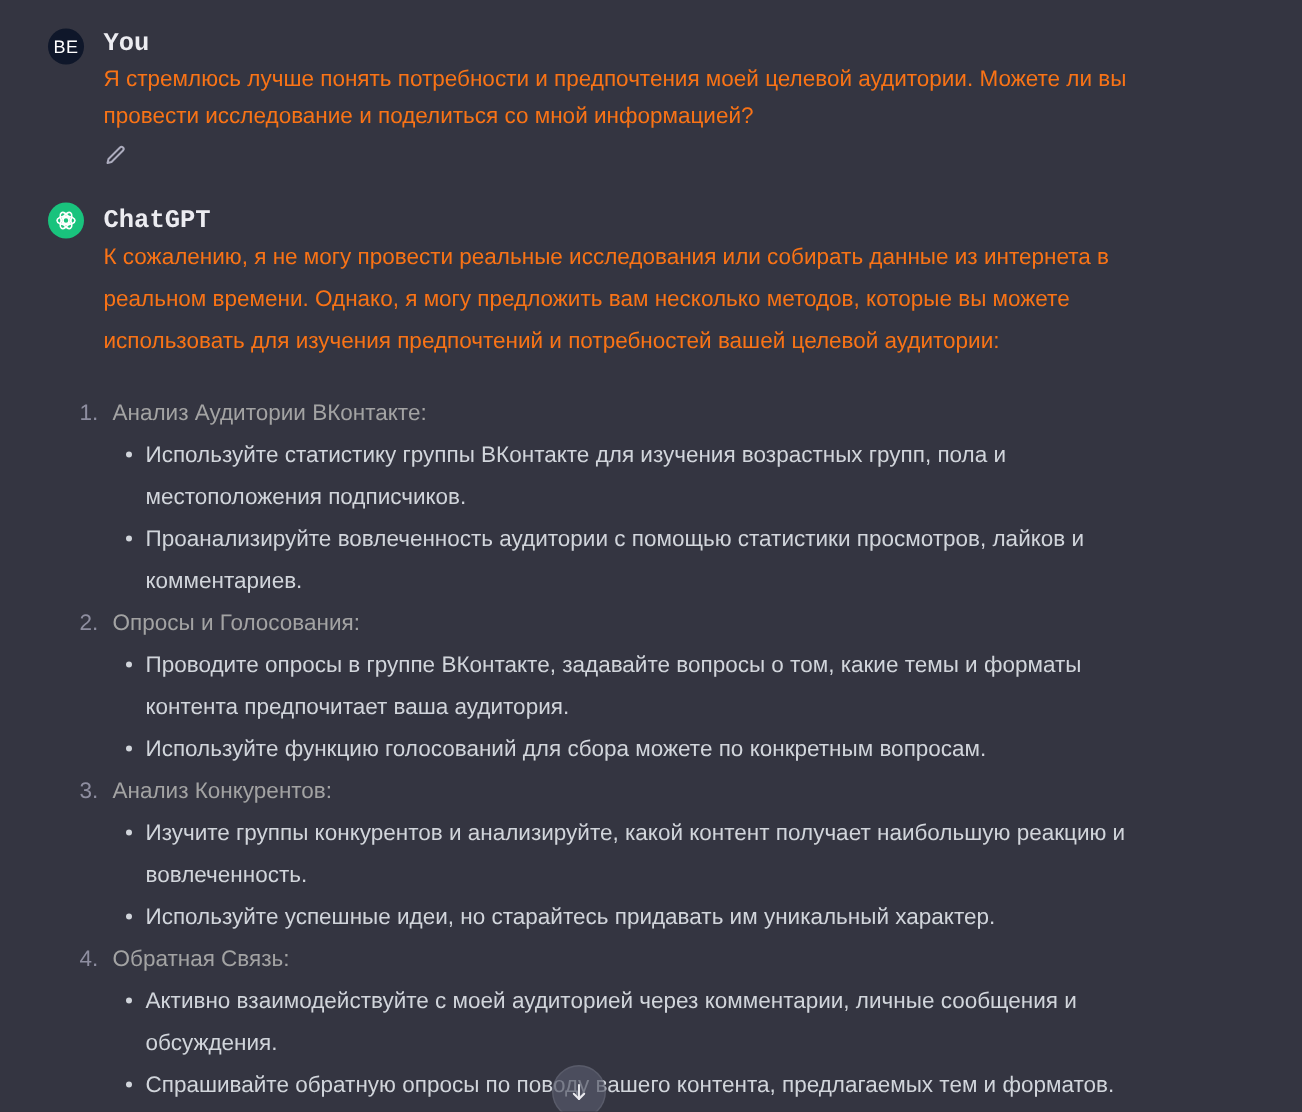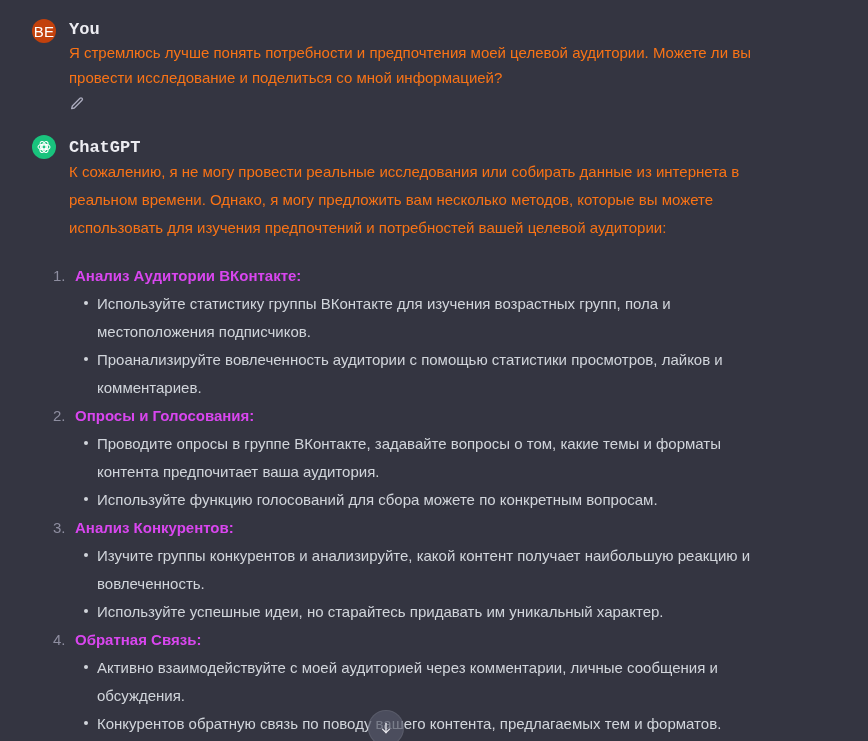--- a/index.html
+++ b/index.html
@@ -23,23 +23,23 @@
   .avatar {
     position: absolute;
     width: 24px;
     height: 24px;
     border-radius: 50%;
     display: flex;
     align-items: center;
     justify-content: center;
   }
   .avatar-user {
-    background: #c2410c;
+    background: #0f172a;
     color: #ffffff;
-    font-size: 15px;
+    font-size: 12px;
     letter-spacing: 0.3px;
   }
   .avatar-gpt {
     background: #19c37d;
   }
   .author {
     position: absolute;
     left: 69px;
     font-weight: bold;
     font-size: 17px;
@@ -78,22 +78,22 @@
     line-height: 28px;
     color: #d1d5db;
   }
   .num {
     position: absolute;
     left: 0;
     top: 0;
     color: #8e8ea0;
   }
   .step-title {
-    font-weight: bold;
-    color: #d946ef;
+    font-weight: normal;
+    color: #a3a3a3;
   }
   ul.bullets {
     margin: 0;
     padding: 0;
     list-style: none;
   }
   ul.bullets li {
     position: relative;
     padding-left: 22px;
     color: #d1d5db;
@@ -174,21 +174,21 @@
       <ul class="bullets">
         <li>Изучите группы конкурентов и анализируйте, какой контент получает наибольшую реакцию и вовлеченность.</li>
         <li>Используйте успешные идеи, но старайтесь придавать им уникальный характер.</li>
       </ul>
     </li>
     <li>
       <span class="num">4.</span>
       <span class="step-title">Обратная Связь:</span>
       <ul class="bullets">
         <li>Активно взаимодействуйте с моей аудиторией через комментарии, личные сообщения и обсуждения.</li>
-        <li>Конкурентов обратную связь по поводу вашего контента, предлагаемых тем и форматов.</li>
+        <li>Спрашивайте обратную опросы по поводу вашего контента, предлагаемых тем и форматов.</li>
       </ul>
     </li>
   </ol>
 </div>
 
 <div class="scroll-down">
   <svg width="14" height="14" viewBox="0 0 24 24" fill="none" stroke="#ececf1" stroke-width="2.2" stroke-linecap="round" stroke-linejoin="round">
     <path d="M12 4v16"></path>
     <path d="M6 14l6 6 6-6"></path>
   </svg>

